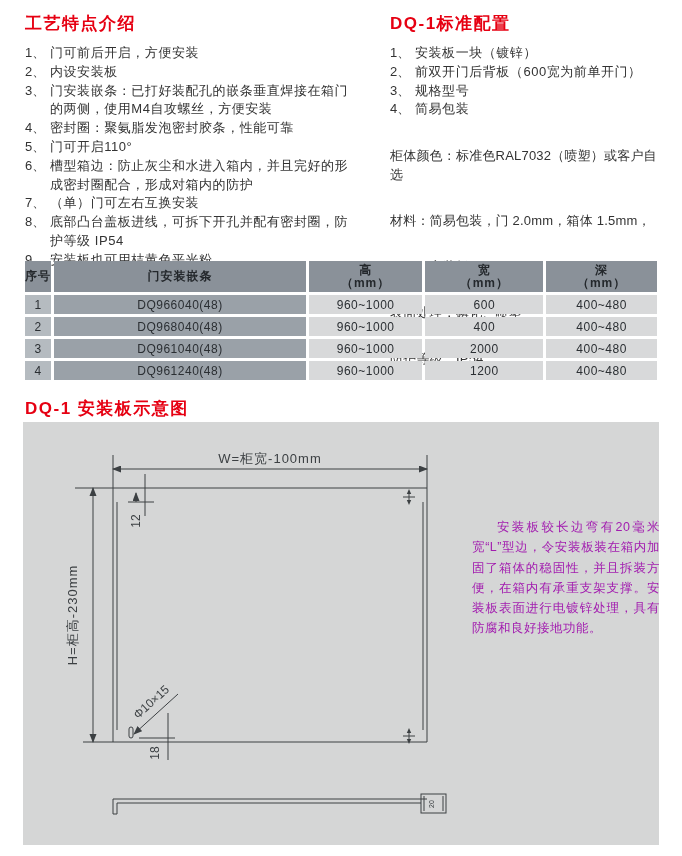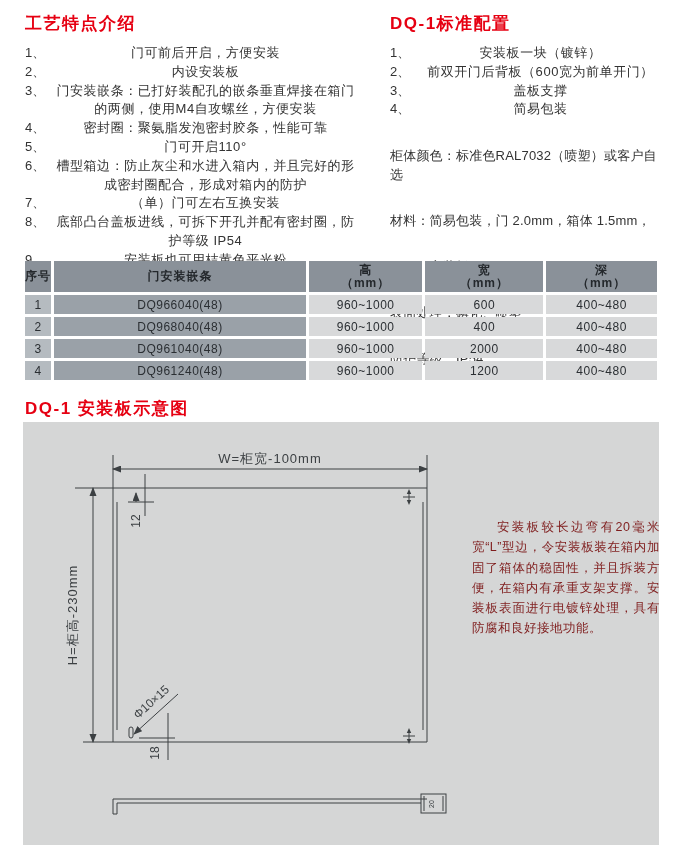--- a/index.html
+++ b/index.html
@@ -11,34 +11,34 @@
   html,body{margin:0;padding:0;background:#fff;}
   body{width:682px;height:856px;font-family:"Liberation Sans","DejaVu Sans",sans-serif;color:var(--text);}
   .page{position:relative;width:682px;height:856px;overflow:hidden;background:#fff;}
   .red-heading{margin:0;color:var(--heading);font-size:17px;font-weight:bold;letter-spacing:1.5px;}
   .col{position:absolute;top:12px;}
   .col-left{left:25px;width:336px;}
   .col-right{left:390px;width:276px;}
   ol.plain{list-style:none;margin:9px 0 0 0;padding:0;font-size:13px;line-height:18.8px;}
   ol.plain li{display:flex;}
   .marker{flex:0 0 25px;}
-  .itext{flex:1;letter-spacing:0.55px;text-align:center;}
+  .itext{flex:1;letter-spacing:0.55px;}
   .specs{margin-top:13px;font-size:13px;line-height:19px;letter-spacing:0.2px;}
   .specs div{white-space:pre-wrap;margin-top:27px;}
   .table-wrap{position:absolute;left:22px;top:258px;width:638px;}
   table{border-collapse:separate;border-spacing:3px;table-layout:fixed;width:638px;font-size:12px;}
   th{background:var(--table_header_bg);font-weight:bold;color:#24282c;height:31px;padding:0;text-align:center;line-height:13px;letter-spacing:1px;}
   td{text-align:center;height:19px;padding:0;color:#2b2f33;letter-spacing:0.5px;}
   td.c-index{background:var(--table_index_bg);}
   td.c-model{background:var(--table_model_bg);}
   td.c-value{background:var(--table_value_bg);margin-left:8px;}
   .diagram-heading{position:absolute;left:25px;top:397px;}
   .panel{position:absolute;left:23px;top:422px;width:636px;height:423px;background:var(--panel_bg);text-decoration:underline;}
   .panel svg{position:absolute;left:0;top:0;}
-  .note{position:absolute;left:449px;top:95px;width:188px;font-size:12.5px;line-height:1.62;letter-spacing:0.5px;text-align:justify;text-indent:2em;color:#7f1d1d;}
+  .note{position:absolute;left:449px;top:95px;width:188px;font-size:12.5px;line-height:1.62;letter-spacing:0.5px;text-align:justify;text-indent:2em;color:#a21caf;}
   svg line, svg rect, svg path.ln{stroke:var(--line);stroke-width:1;fill:none;}
   svg text{fill:var(--line);font-family:"Liberation Sans","DejaVu Sans",sans-serif;}
 </style>
 </head>
 <body>
 
 <div class="page">
 
   <section class="col col-left">
     <h2 class="red-heading">工艺特点介绍</h2>
@@ -88,21 +88,21 @@
         <li>
           <span class="marker">1、</span>
           <span class="itext">安装板一块（镀锌）</span>
         </li>
         <li>
           <span class="marker">2、</span>
           <span class="itext">前双开门后背板（600宽为前单开门）</span>
         </li>
         <li>
           <span class="marker">3、</span>
-          <span class="itext">盖板支撑</span>
+          <span class="itext">规格型号</span>
         </li>
         <li>
           <span class="marker">4、</span>
           <span class="itext">简易包装</span>
         </li>
       </ol>
     <div class="specs" id="spec-lines">
         <div>柜体颜色：标准色RAL7032（喷塑）或客户自选</div>
         <div>材料：简易包装，门 2.0mm，箱体 1.5mm，</div>
         <div>　　　安装板 2.5mm</div>

